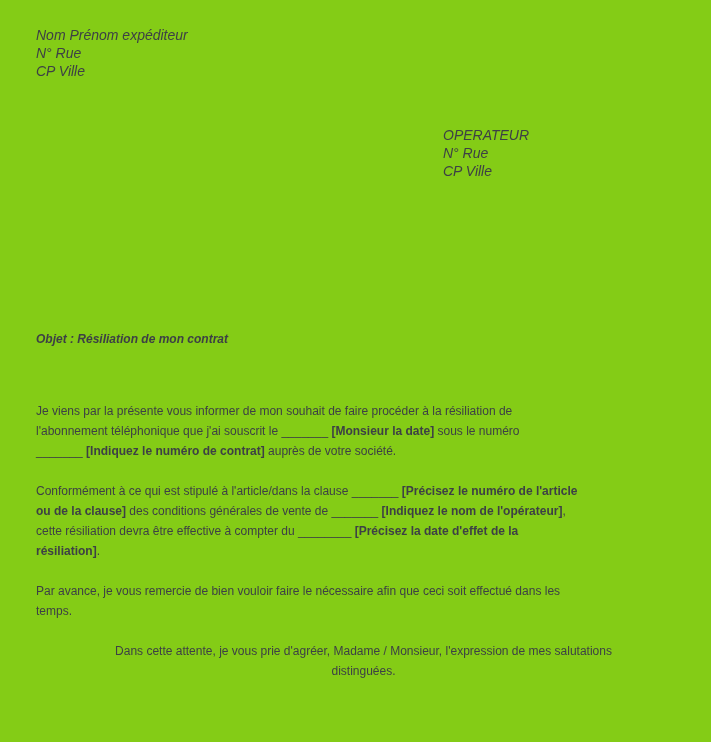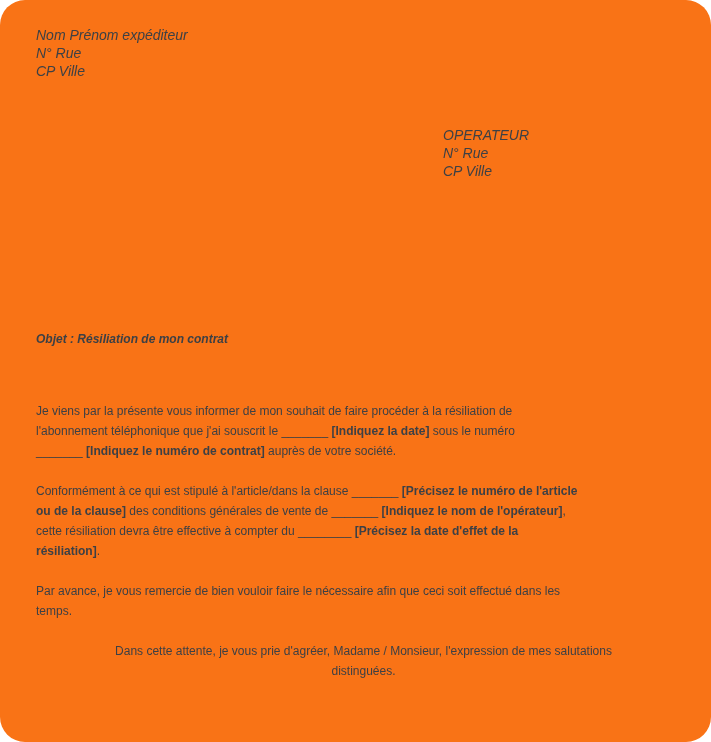--- a/index.html
+++ b/index.html
@@ -1,25 +1,24 @@
 <!DOCTYPE html>
 <html><head>
 <meta charset="utf-8">
 <style>
   * { margin: 0; padding: 0; box-sizing: border-box; }
   html, body { background: #ffffff; }
   .page {
     position: relative;
     width: 711px;
     height: 742px;
-    background: #f97316;
+    background: #84cc16;
     overflow: hidden;
     font-family: "Liberation Sans", "DejaVu Sans", sans-serif;
     color: #3d4045;
-    border-radius: 25px;
   }
   .content {
     padding-left: 36px;
     padding-right: 20px;
     padding-top: 26px;
   }
   .address-block {
     font-style: italic;
     font-size: 14px;
     line-height: 18px;
@@ -61,21 +60,21 @@
       <div class="line">OPERATEUR</div>
       <div class="line">N° Rue</div>
       <div class="line">CP Ville</div>
     </div>
 
     <div class="subject-line">Objet : Résiliation de mon contrat</div>
 
     <div class="letter-body">
         <div class="paragraph">
           <div class="line"><span>Je viens par la présente vous informer de mon souhait de faire procéder à la résiliation de</span></div>
-          <div class="line"><span>l'abonnement téléphonique que j'ai souscrit le _______ </span><span class="bold">[Indiquez la date]</span><span> sous le numéro</span></div>
+          <div class="line"><span>l'abonnement téléphonique que j'ai souscrit le _______ </span><span class="bold">[Monsieur la date]</span><span> sous le numéro</span></div>
           <div class="line"><span>_______ </span><span class="bold">[Indiquez le numéro de contrat]</span><span> auprès de votre société.</span></div>
         </div>
         <div class="paragraph">
           <div class="line"><span>Conformément à ce qui est stipulé à l'article/dans la clause _______ </span><span class="bold">[Précisez le numéro de l'article</span></div>
           <div class="line"><span class="bold">ou de la clause]</span><span> des conditions générales de vente de _______ </span><span class="bold">[Indiquez le nom de l'opérateur]</span><span>,</span></div>
           <div class="line"><span>cette résiliation devra être effective à compter du ________ </span><span class="bold">[Précisez la date d'effet de la</span></div>
           <div class="line"><span class="bold">résiliation]</span><span>.</span></div>
         </div>
         <div class="paragraph">
           <div class="line"><span>Par avance, je vous remercie de bien vouloir faire le nécessaire afin que ceci soit effectué dans les</span></div>

